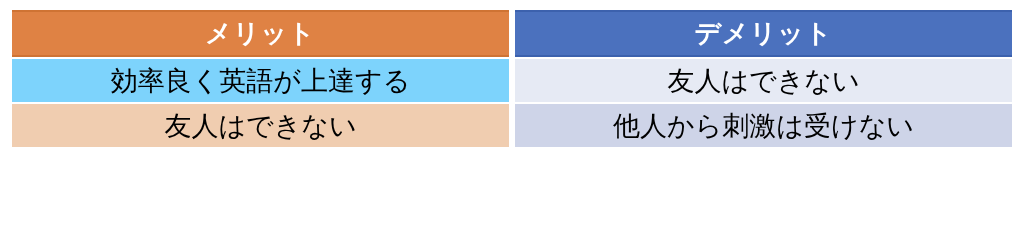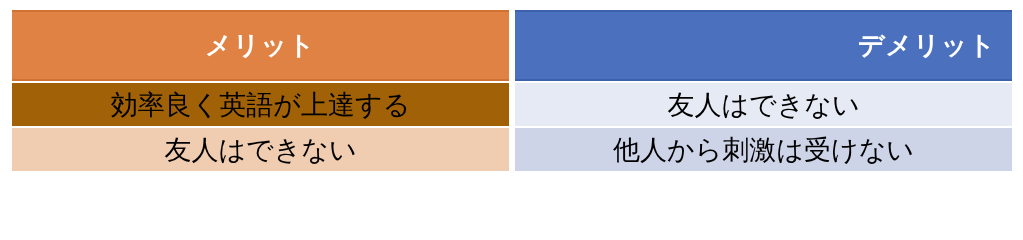--- a/index.html
+++ b/index.html
@@ -42,49 +42,48 @@
   }
 
   .header-cell {
     height: 47px;
     text-align: center;
     vertical-align: middle;
     color: #ffffff;
     font-size: 26px;
     font-weight: bold;
     letter-spacing: 1px;
-    padding: 16px;
+    padding: 4px;
     box-sizing: border-box;
   }
   .header-merit {
     background: #df8244;
     border-top: 2px solid #cf7333;
     border-bottom: 2px solid #cf7333;
   }
   .header-demerit {
     background: #4b71be;
     border-top: 2px solid #3c61ad;
     border-bottom: 2px solid #3c61ad;
-    text-align: right;
   }
 
   .body-cell {
     height: 45px;
     text-align: center;
     vertical-align: middle;
     color: #000000;
     font-size: 27px;
     font-weight: normal;
     padding: 0 6px;
     box-sizing: border-box;
     border-top: 2px solid #ffffff;
   }
 
   .merit-band-a   { background: #f0cdb0; }
-  .merit-band-b   { background: #a16207; }
+  .merit-band-b   { background: #7dd3fc; }
   .demerit-band-a { background: #ced4e8; }
   .demerit-band-b { background: #e6eaf4; }
 </style>
 </head>
 <body>
 
 <div class="sheet">
 
   <table class="comparison-table">
     <colgroup>

